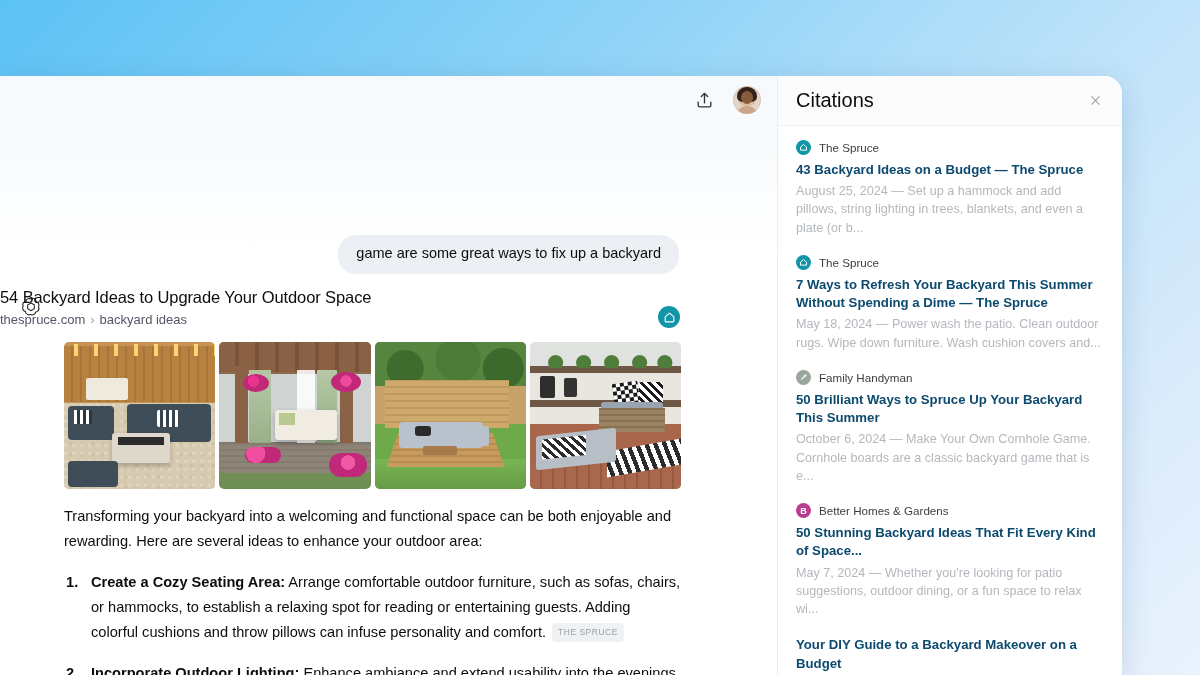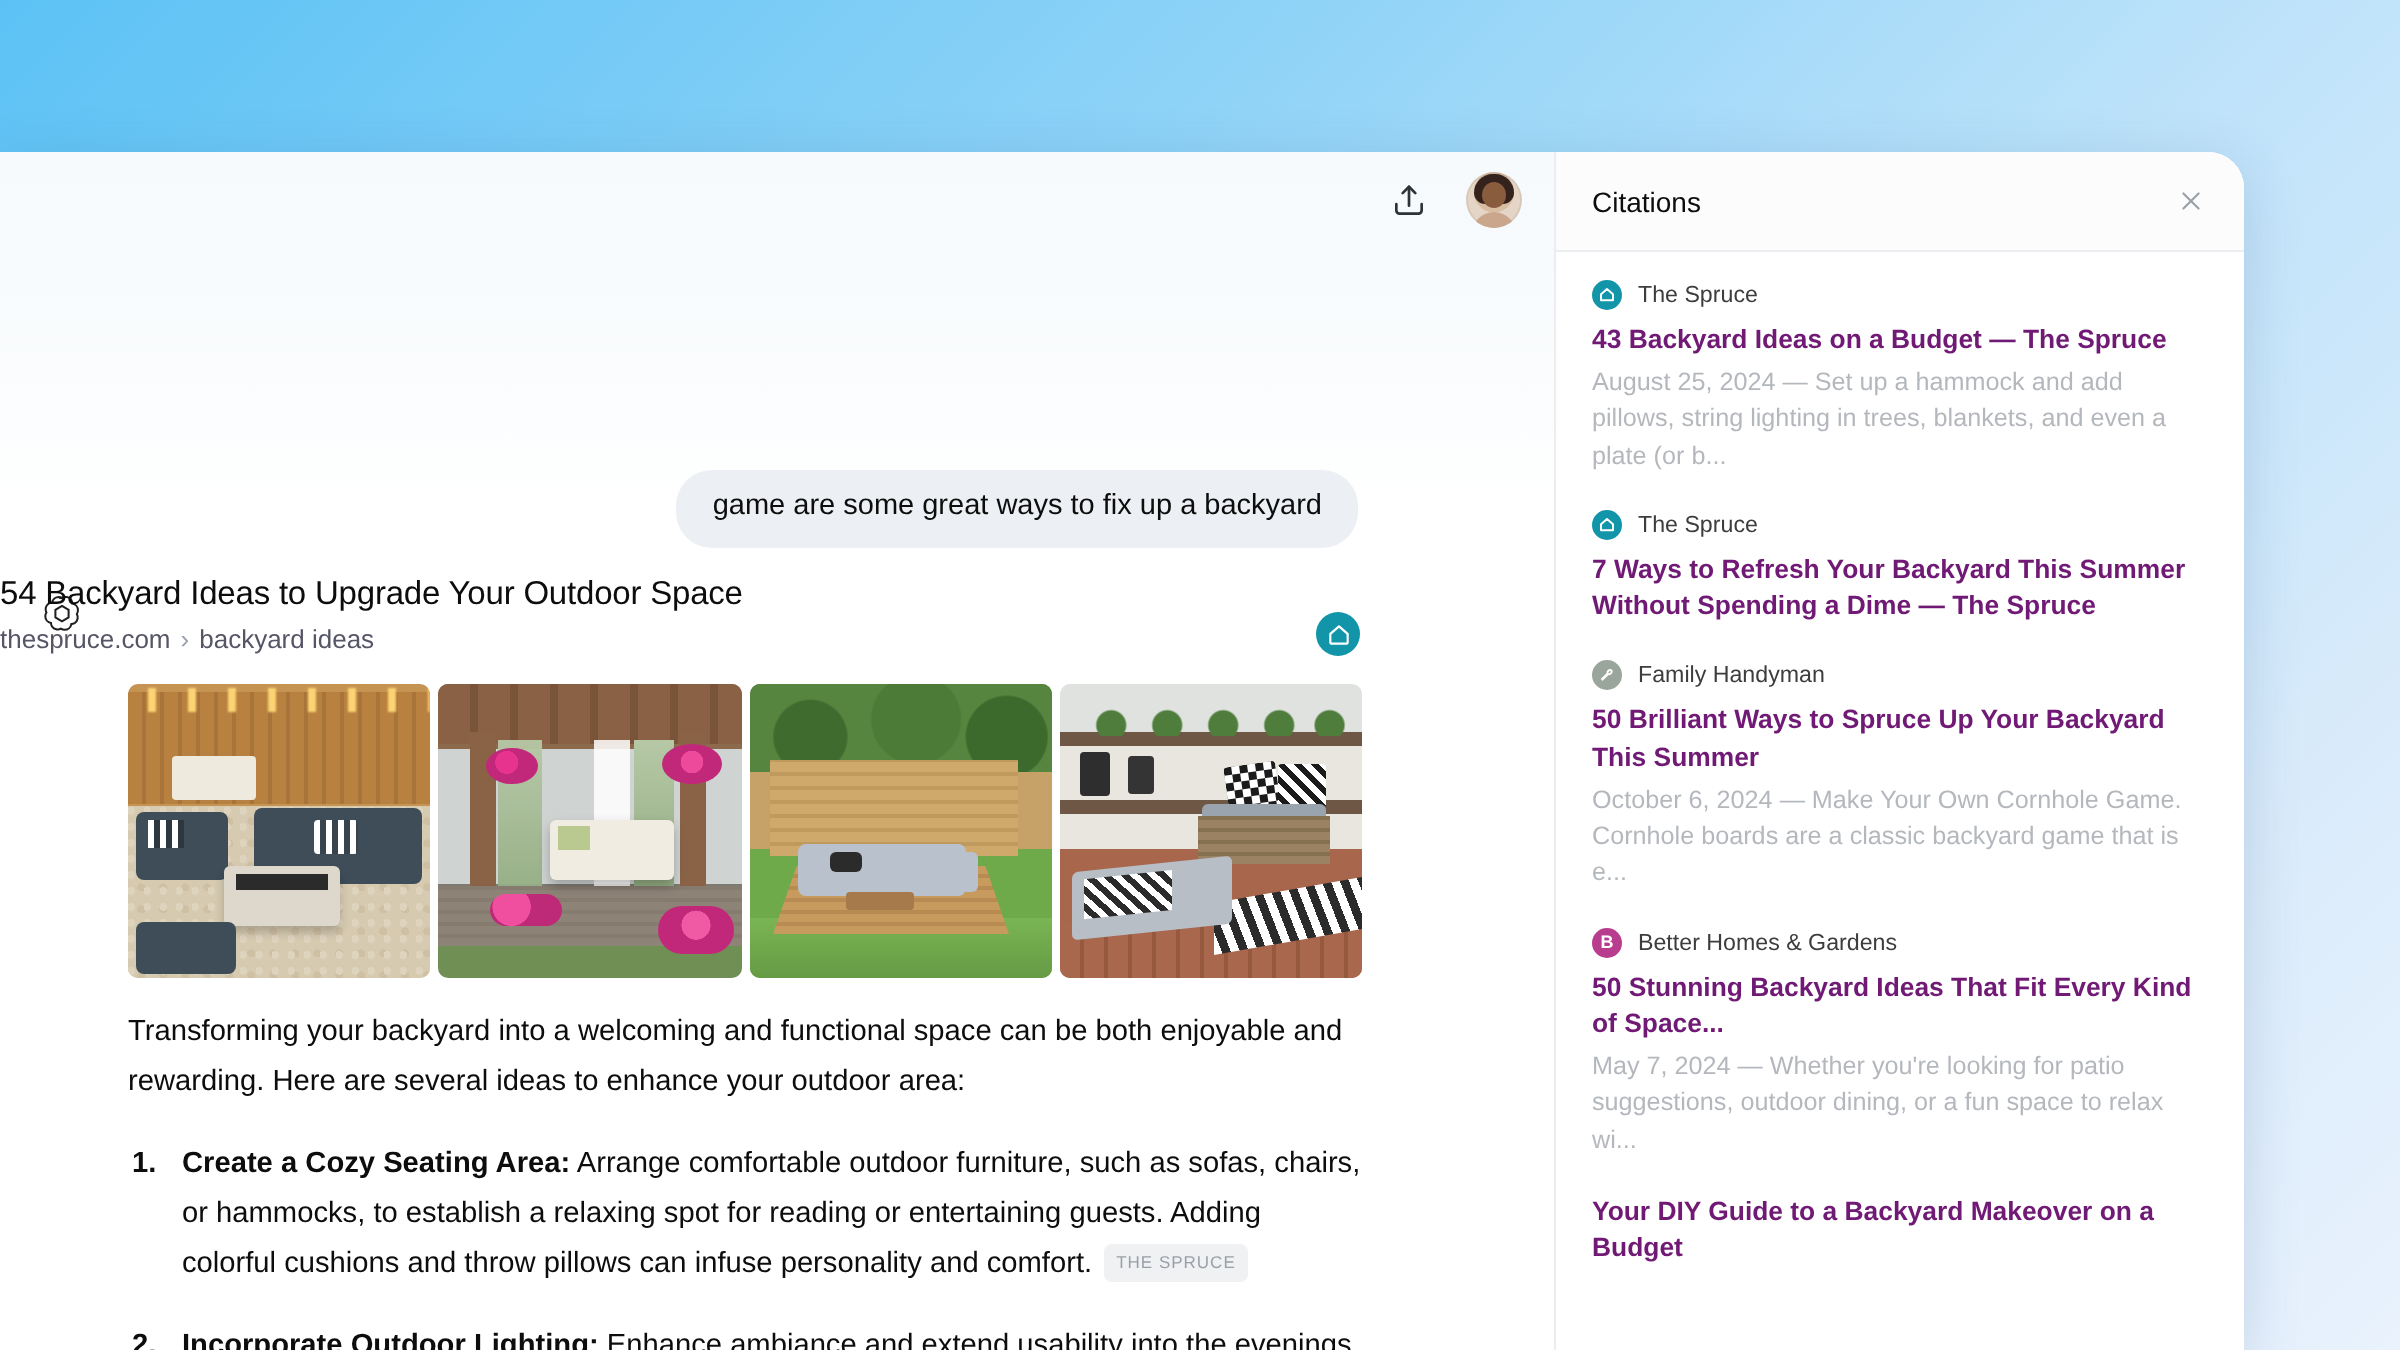--- a/index.html
+++ b/index.html
@@ -243,36 +243,36 @@
     border-left: 1px solid #ebedf0;
     display: flex; flex-direction: column; overflow: hidden;
   }
   #citations-header {
     height: 50px; flex: 0 0 50px;
     display: flex; align-items: center; justify-content: space-between;
     padding: 0 14px 0 18px;
     border-bottom: 1px solid #ebedf0;
     background: #fcfcfd;
   }
-  #citations-title { font-size: 14px; color: #0d0d0d; font-weight: 400; }
+  #citations-title { font-size: 20px; color: #0d0d0d; font-weight: 400; }
   #citations-close {
     width: 26px; height: 26px; border-radius: 6px; cursor: pointer;
     display: flex; align-items: center; justify-content: center;
   }
   #citations-list { flex: 1 1 auto; overflow: hidden; padding: 14px 18px 0 18px; }
   .citation-item { margin-bottom: 18px; cursor: pointer; }
   .citation-source { display: flex; align-items: center; gap: 8px; margin-bottom: 6px; }
   .src-badge {
     width: 15px; height: 15px; border-radius: 50%; flex: 0 0 15px;
     display: flex; align-items: center; justify-content: center;
     font-size: 8px; color: #fff; font-weight: 700;
   }
   .src-name { font-size: 11.6px; color: #3d3d3d; }
   .citation-title {
-    font-size: 13.2px; font-weight: 700; color: #701a75;
+    font-size: 13.2px; font-weight: 700; color: #0c4a6e;
     line-height: 1.38; margin-bottom: 3px;
   }
   .citation-snippet {
     font-size: 12.6px; color: #b4b8bd; line-height: 1.45;
   }
 </style>
 </head>
 <body>
 
 <div id="app-window">
@@ -414,20 +414,21 @@
       <div class="citation-item">
         <div class="citation-source">
           <span class="src-badge" style="background:#1295a8">
             <svg width="9" height="9" viewBox="0 0 24 24" fill="none" stroke="#fff" stroke-width="2.6" stroke-linejoin="round">
                 <path d="M4 11 12 4l8 7v8H4z"></path>
               </svg>
           </span>
           <span class="src-name">The Spruce</span>
         </div>
         <div class="citation-title">7 Ways to Refresh Your Backyard This Summer Without Spending a Dime — The Spruce</div>
+        <div class="citation-snippet">May 18, 2024 — Power wash the patio. Clean outdoor rugs. Wipe down furniture. Wash cushion covers and...</div>
       </div>
 
       <div class="citation-item">
         <div class="citation-source">
           <span class="src-badge" style="background:#9aa59c">
             <svg width="9" height="9" viewBox="0 0 24 24" fill="none" stroke="#fff" stroke-width="2.6" stroke-linecap="round">
                 <path d="M18 6a3.5 3.5 0 0 1-4.6 4.6L6 18l-.6-.6 7.4-7.4A3.5 3.5 0 0 1 18 6z"></path>
               </svg>
           </span>
           <span class="src-name">Family Handyman</span>

